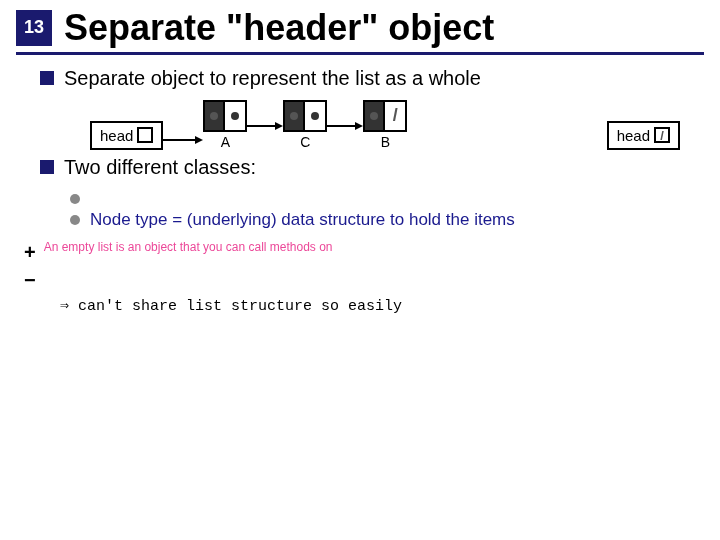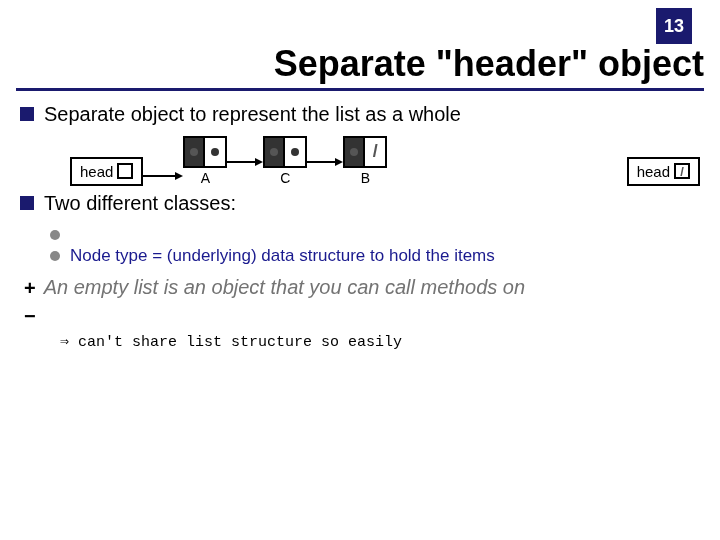--- a/index.html
+++ b/index.html
@@ -13,23 +13,22 @@
 
     .slide {
       width: 720px;
       height: 540px;
       padding: 0;
       position: relative;
     }
 
     .slide-header {
       display: flex;
-      align-items: flex-end;
+      align-items: center;
       padding: 8px 16px 4px 16px;
-      flex-direction: column;
     }
 
     .slide-number {
       background: #1a1a6e;
       color: #fff;
       font-size: 18px;
       font-weight: bold;
       width: 36px;
       height: 36px;
       display: flex;
@@ -46,21 +45,21 @@
       line-height: 1.1;
     }
 
     .divider {
       height: 3px;
       background: #1a1a6e;
       margin: 0 16px 12px 16px;
     }
 
     .slide-body {
-      padding: 0 20px;
+      padding: 0 40px;
     }
 
     .bullet-item {
       display: flex;
       align-items: flex-start;
       margin-bottom: 10px;
     }
 
     .bullet-square {
       width: 14px;
@@ -142,23 +141,22 @@
     .plus-sign {
       font-size: 20px;
       font-weight: bold;
       color: #000;
       margin-right: 8px;
       margin-top: 1px;
       flex-shrink: 0;
     }
 
     .plus-text {
-      font-size: 20px;
-      color: #737373;
-      font-style: italic;
+      font-size: 12px;
+      color: #ec4899;
     }
 
     .implies-line {
       font-size: 15px;
       font-family: 'Courier New', monospace;
       color: #000;
       margin-left: 60px;
       margin-bottom: 6px;
     }
 

